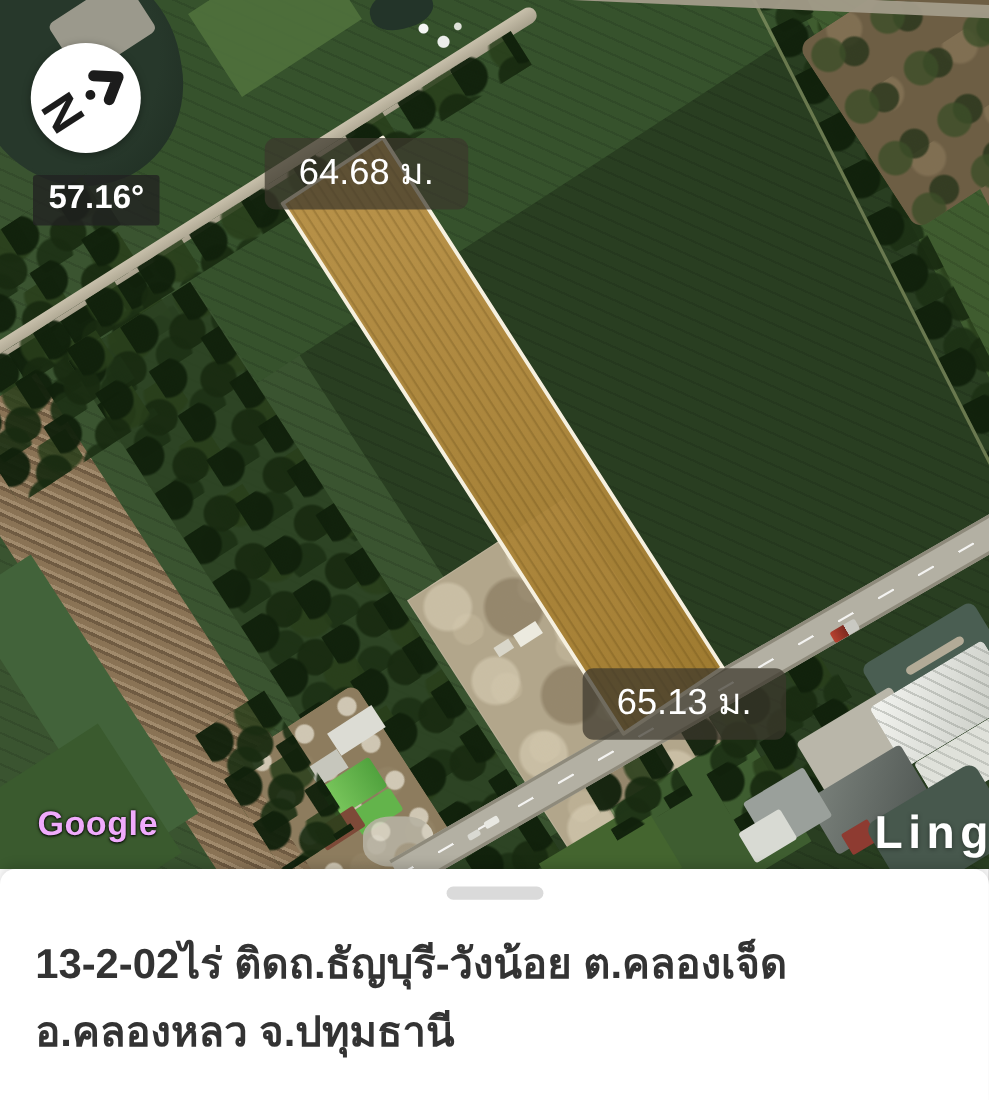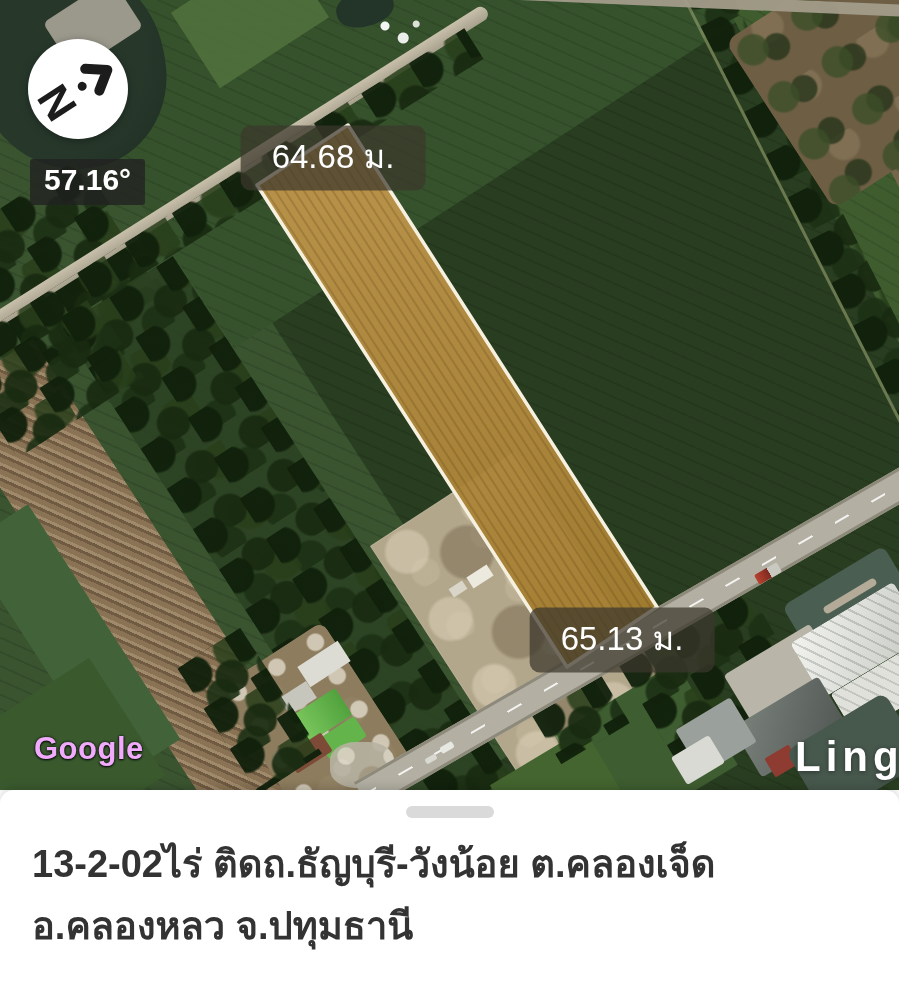--- a/index.html
+++ b/index.html
@@ -41,21 +41,21 @@
   .bearing{position:absolute;left:30px;top:159px;background:rgba(33,33,33,0.78);color:#fff;
            font-size:30px;padding:4px 14px 8px;border-radius:3px;white-space:nowrap;font-weight:bold;}
   .gwm{position:absolute;left:14px;top:731px;color:#f0abfc;font-size:31px;font-weight:700;letter-spacing:0.5px;
        text-shadow:0 0 3px rgba(0,0,0,0.9),0 1px 2px rgba(0,0,0,0.85);margin-left:20px;}
   .lwm{position:absolute;left:795px;top:733px;color:#fff;font-size:42px;font-weight:800;letter-spacing:5px;
        text-shadow:0 1px 5px rgba(0,0,0,0.4);}
   
   .sheet{position:absolute;left:0;top:790px;width:899px;height:210px;background:#fff;
          border-radius:14px 14px 0 0;box-shadow:0 -3px 10px rgba(0,0,0,0.15);}
   .handle{width:88px;height:12px;border-radius:6px;background:#dadada;margin:16px auto 0;}
-  .title{margin:27px 32px 0;color:#333;font-size:38px;font-weight:600;line-height:1.0;}
+  .title{margin:40px 32px 0;color:#333;font-size:38px;font-weight:600;line-height:1.0;}
   .title .l2{margin-top:24px;}
 </style>
 </head>
 <body>
 
 <div class="screen">
 
   <div class="map">
 
     <div class="t rows" style="left:0;top:0;width:899px;height:790px;"></div>

